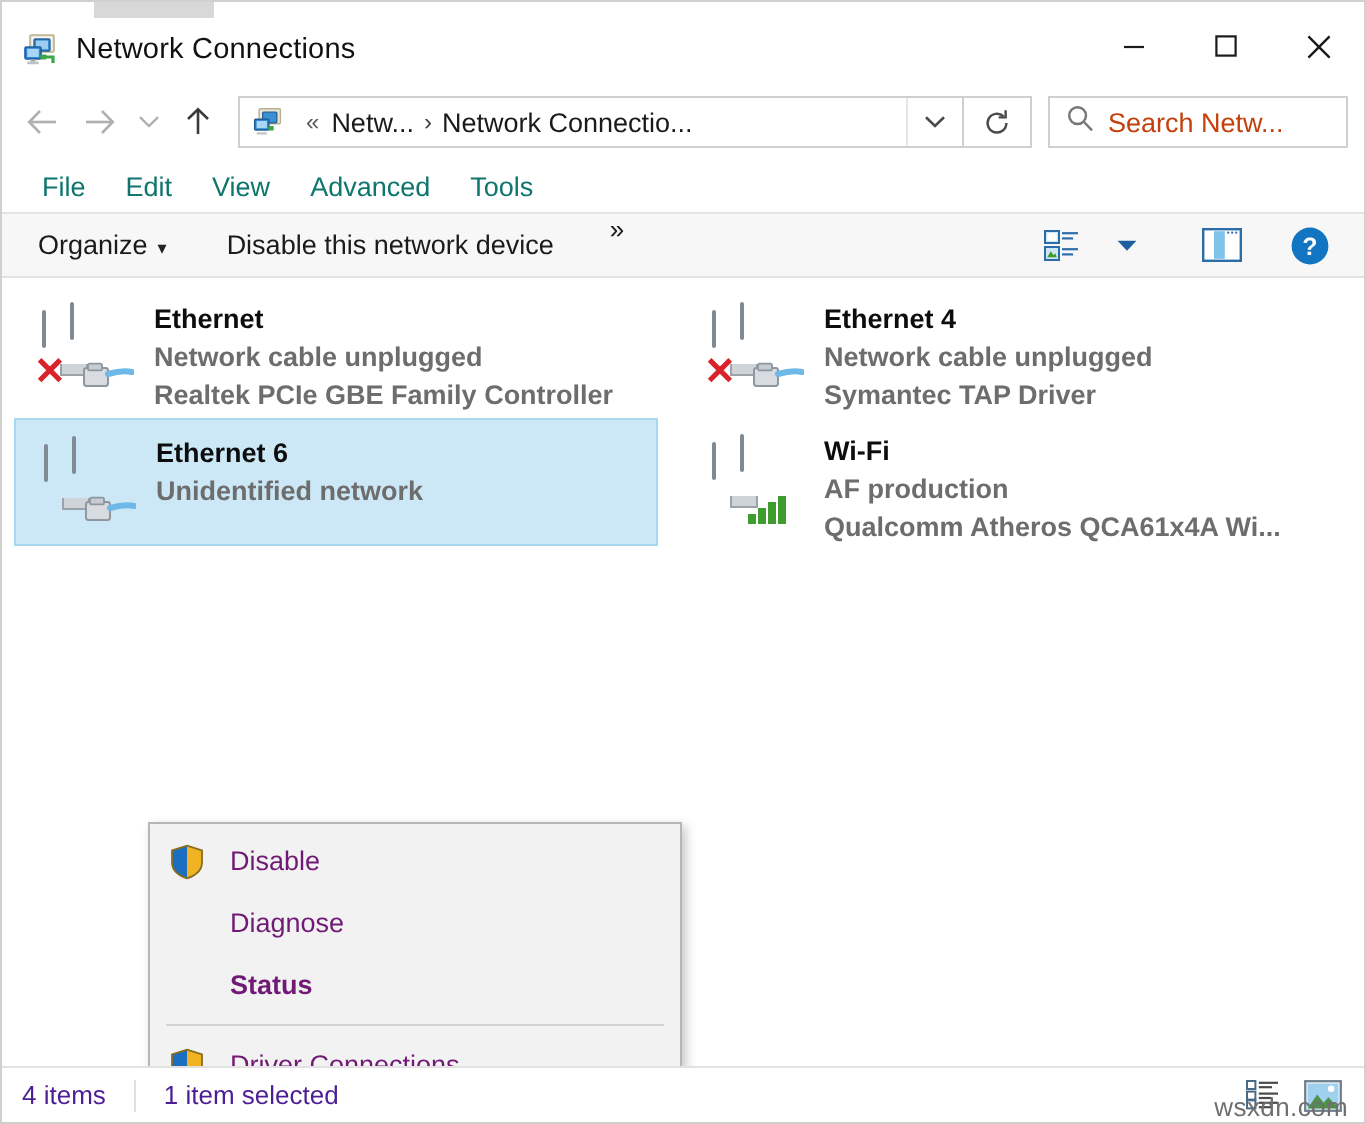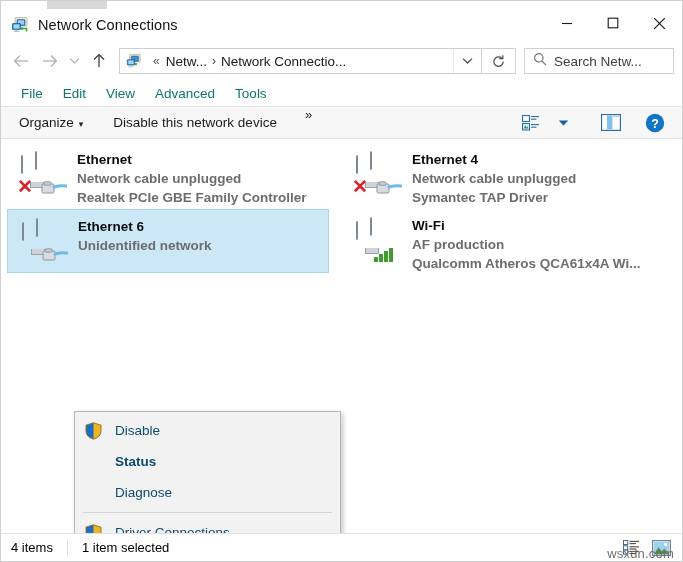--- a/index.html
+++ b/index.html
@@ -64,21 +64,21 @@
   .crumb-chev { color:#3b3b3b; padding: 0 5px; font-size: 12px; }
   .addr-drop { margin-left:auto; width: 28px; display:flex; align-items:center; justify-content:center; color:#4a4a4a; border-left:1px solid #e6e6e6; height:100%; }
   .refresh { width: 34px; height: 26px; border:1px solid #cfcfcf; border-left:none; background:#fff;
              display:flex; align-items:center; justify-content:center; color:#4a4a4a; flex:none;}
   .searchbox {
     width: 150px; height: 26px; margin-left: 8px; flex: none;
     border: 1px solid #cfcfcf; background: #fff;
     display: flex; align-items: center; gap: 7px; padding-left: 8px;
     overflow: hidden;
   }
-  .searchbox .ph { font-size: 13.5px; color: #404040; white-space: nowrap; }
+  .searchbox .ph { font-size: 13.5px; color: #c2410c; white-space: nowrap; }
 
   
   .menubar {
     height: 26px; display: flex; align-items: center;
     padding-left: 10px; gap: 0; background: #ffffff;
     border-bottom: 1px solid #e4e4e4;
   }
   .menuitem { font-size: 13.5px; color: #0f766e; padding: 2px 10px; }
 
   
@@ -145,37 +145,37 @@
     left: 73px; top: 272px; width: 267px;
     background: #f2f2f2;
     border: 1px solid #b6b6b6;
     box-shadow: 2px 2px 5px rgba(0,0,0,.22);
     padding: 3px 0 3px 0;
     z-index: 50;
   }
   .mrow {
     height: 31px; display:flex; align-items:center;
     padding-left: 10px; gap: 13px;
-    font-size: 13.5px; color: #0c4a6e;
+    font-size: 13.5px; color: #701a75;
   }
   .mrow.bold { font-weight: bold; }
   .mrow .lbl { line-height: 1; }
   .mshield { width: 17px; height: 18px; flex: none; }
   .mspacer { width: 17px; height: 18px; flex: none; }
   .msep { height: 1px; background: #d4d4d4; margin: 4px 8px 4px 8px; }
 
   
   .statusbar {
     height: 28px; flex: none;
     border-top: 1px solid #e2e2e2;
     background: #ffffff;
     display:flex; align-items:center;
     padding-left: 10px; position: relative;
   }
-  .st-text { font-size: 13px; color: #000000; }
+  .st-text { font-size: 13px; color: #4c1d95; }
   .st-div { width:1px; height: 16px; background:#e0e0e0; margin: 0 14px; }
   .st-right { margin-left:auto; display:flex; align-items:center; gap: 8px; padding-right: 10px; }
   .viewbtn { width: 22px; height: 20px; display:flex; align-items:center; justify-content:center; }
   .watermark {
     position: absolute; right: 8px; bottom: 0px;
     font-size: 13px; color: #6f6f6f; letter-spacing: .2px;
     font-family: "Liberation Sans", sans-serif;
   }
 </style>
 </head>
@@ -432,28 +432,28 @@
         <span class="mshield">
           <svg width="17" height="18" viewBox="0 0 17 18">
               <path d="M8.5 0.8 L16 3.2 L16 9.2 Q16 14.6 8.5 17.2 Q1 14.6 1 9.2 L1 3.2 Z" fill="#f0b323"></path>
               <path d="M8.5 0.8 L1 3.2 L1 9.2 Q1 14.6 8.5 17.2 Z" fill="#1c6fc0"></path>
               <path d="M8.5 0.8 L16 3.2 L16 9.2 Q16 14.6 8.5 17.2 Q1 14.6 1 9.2 L1 3.2 Z" fill="none" stroke="#8a6d1c" stroke-width="0.9"></path>
             </svg>
         </span>
         <span class="lbl">Disable</span>
       </div>
 
+      <div class="mrow">
+        <span class="mspacer"></span>
+        <span class="lbl">Diagnose</span>
+      </div>
+
       <div class="mrow bold">
         <span class="mspacer"></span>
         <span class="lbl">Status</span>
-      </div>
-
-      <div class="mrow">
-        <span class="mspacer"></span>
-        <span class="lbl">Diagnose</span>
       </div>
 
       <div class="msep"></div>
 
       <div class="mrow">
         <span class="mshield">
           <svg width="17" height="18" viewBox="0 0 17 18">
               <path d="M8.5 0.8 L16 3.2 L16 9.2 Q16 14.6 8.5 17.2 Q1 14.6 1 9.2 L1 3.2 Z" fill="#f0b323"></path>
               <path d="M8.5 0.8 L1 3.2 L1 9.2 Q1 14.6 8.5 17.2 Z" fill="#1c6fc0"></path>
               <path d="M8.5 0.8 L16 3.2 L16 9.2 Q16 14.6 8.5 17.2 Q1 14.6 1 9.2 L1 3.2 Z" fill="none" stroke="#8a6d1c" stroke-width="0.9"></path>

